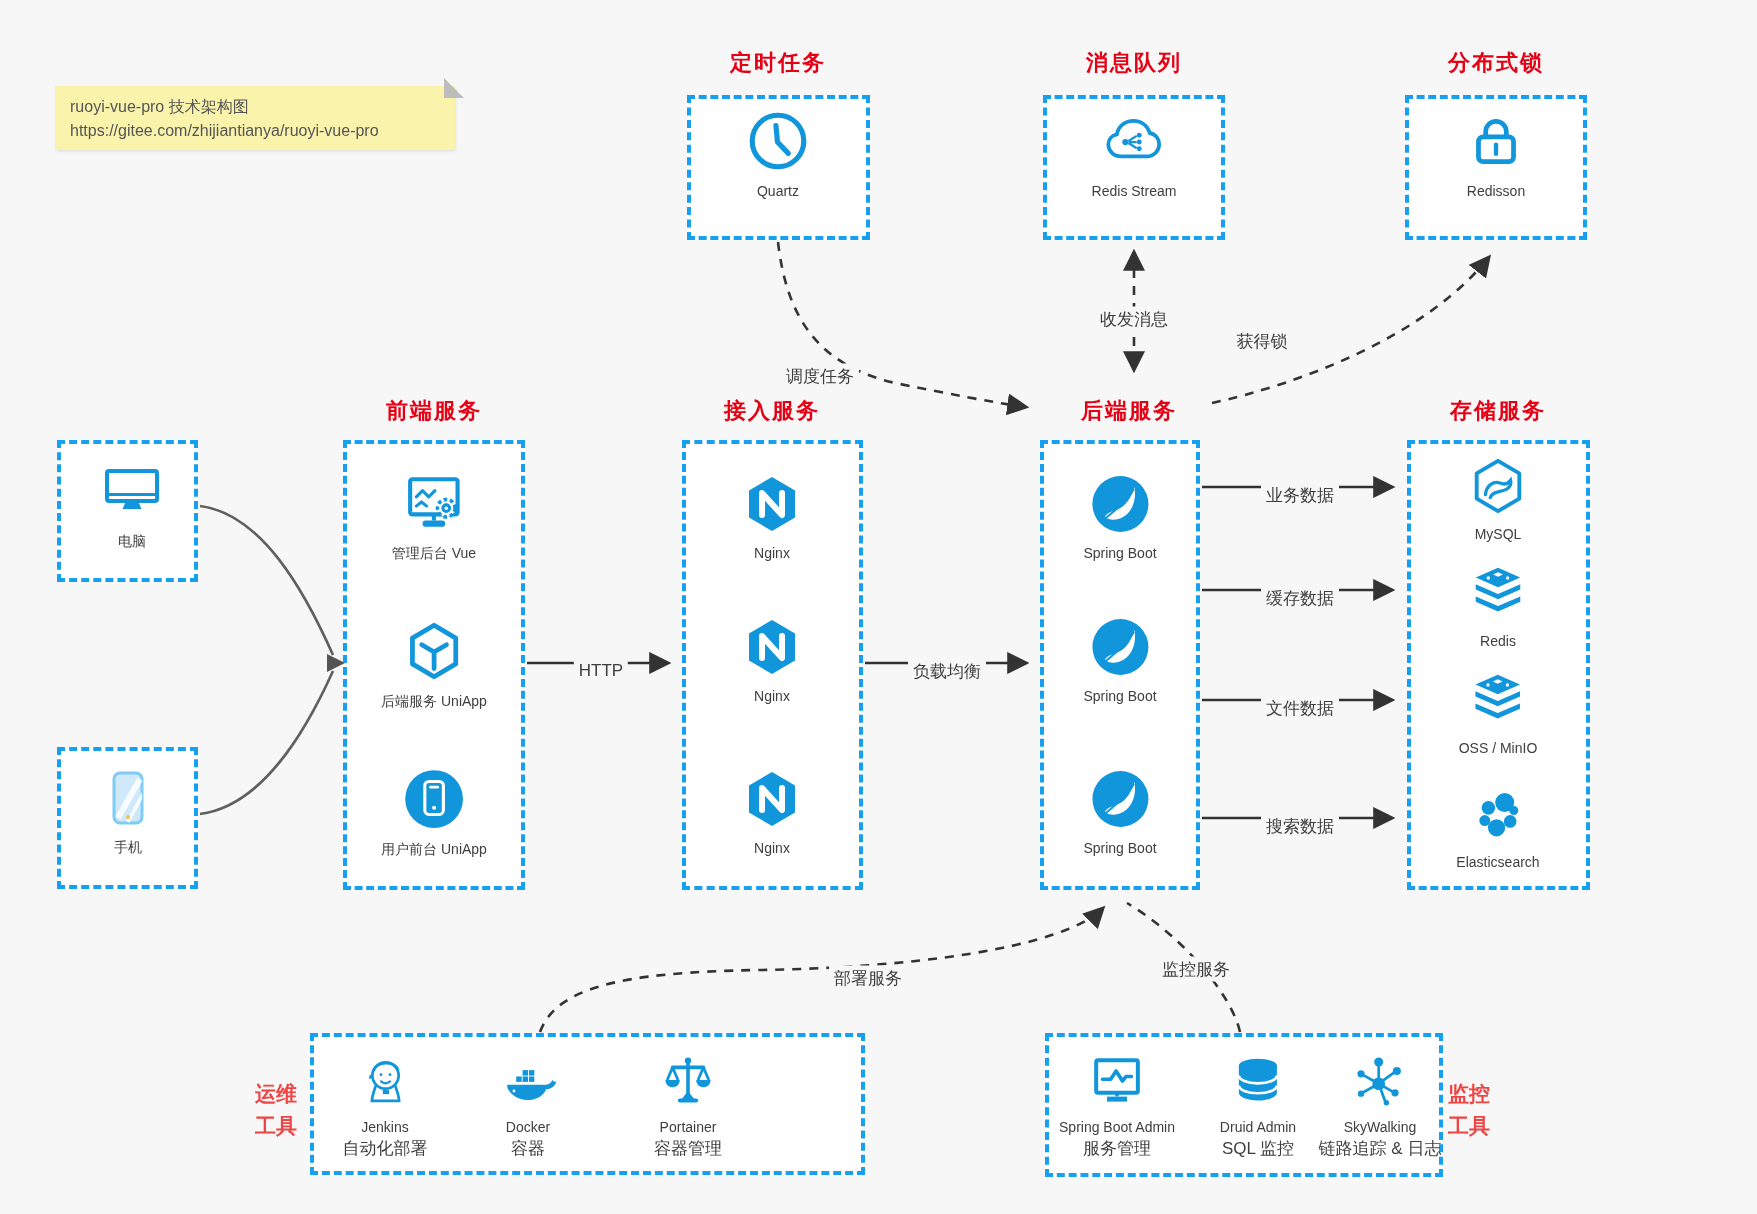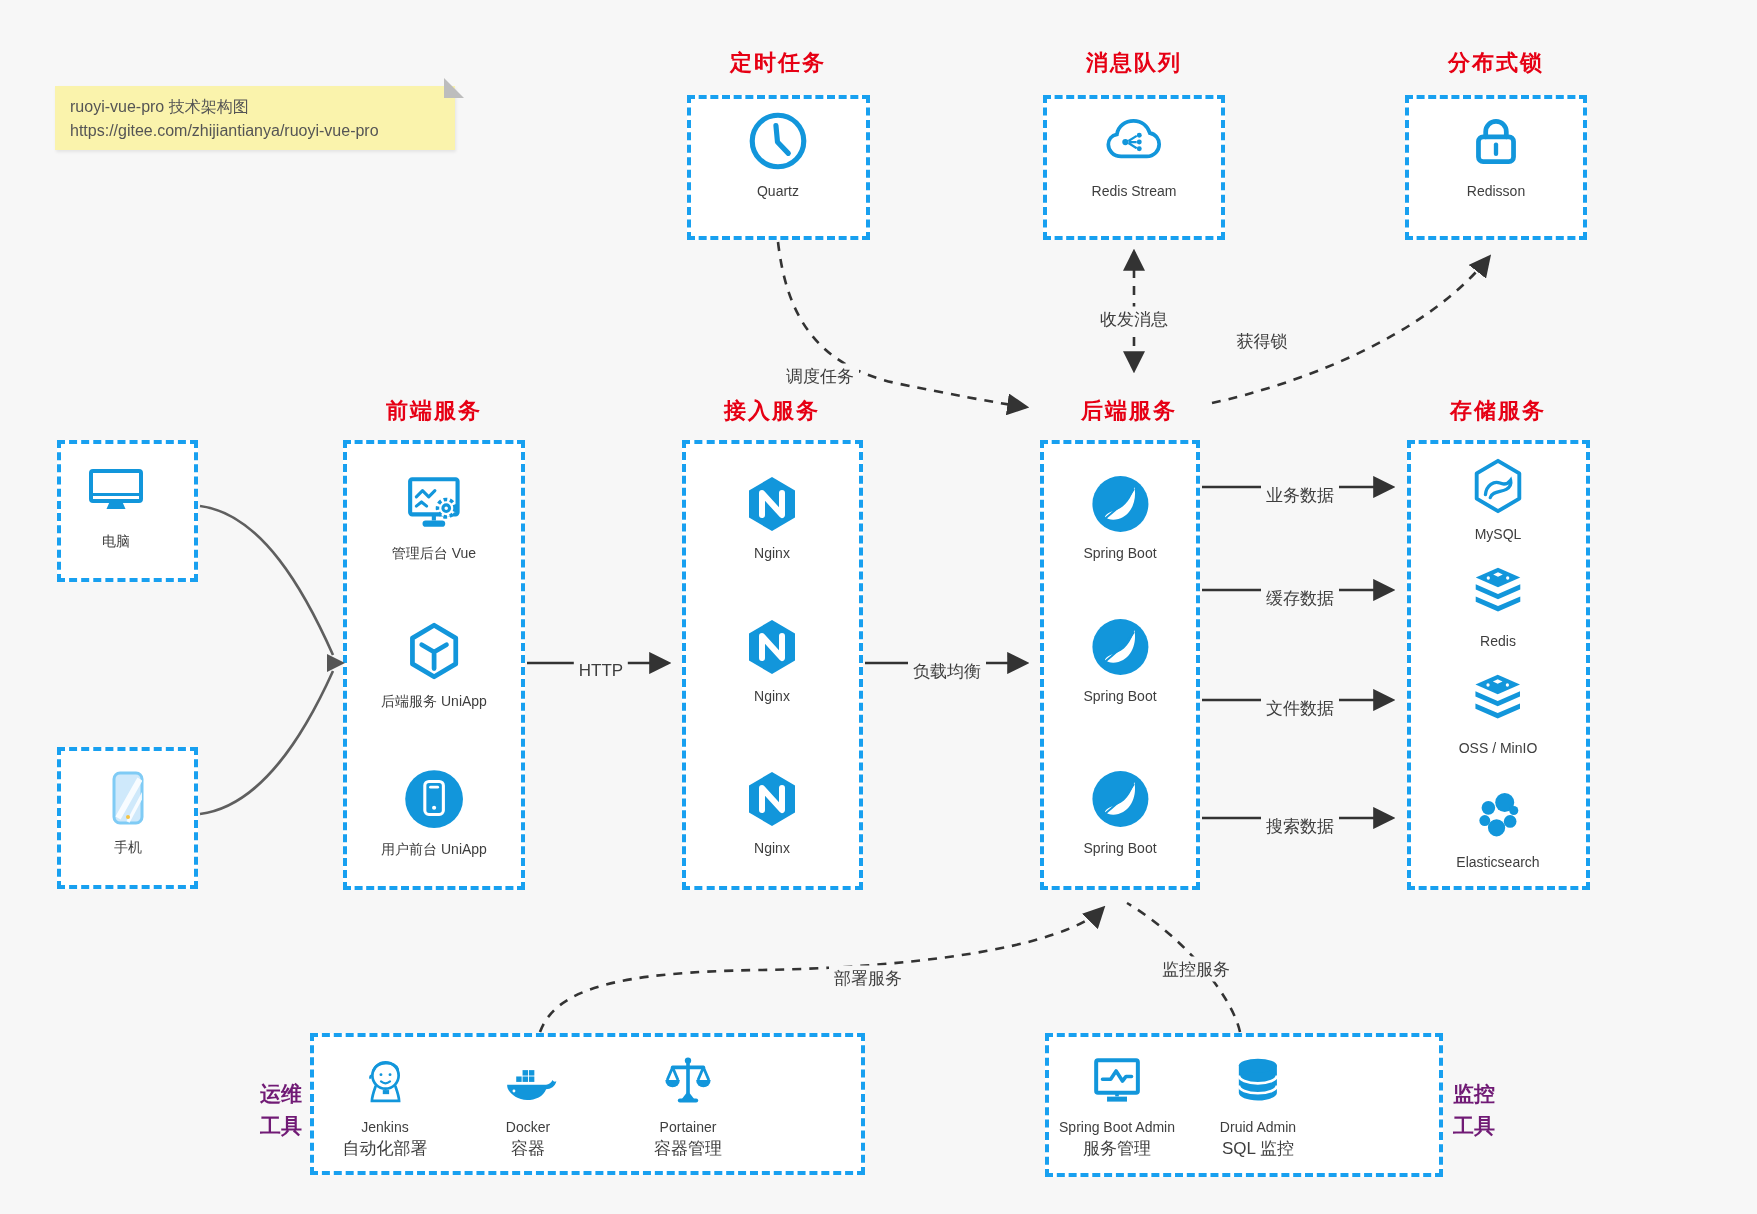--- a/index.html
+++ b/index.html
@@ -1,22 +1,22 @@
 <!DOCTYPE html>
 <html><head>
 <meta charset="utf-8">
 <style>
   html,body{margin:0;padding:0;background:#f7f7f7;}
   .canvas{position:relative;width:1757px;height:1214px;background:#f7f7f7;
           font-family:"Liberation Sans","DejaVu Sans",sans-serif;overflow:hidden;}
   .box{position:absolute;border:4px dashed #18a0f0;background:#fff;box-sizing:border-box;z-index:1;}
   .gtitle{position:absolute;color:#e60014;font-weight:bold;font-size:22px;letter-spacing:2px;
           transform:translateX(-50%);white-space:nowrap;z-index:4;}
-  .gtitle-side{position:absolute;color:#701a75;font-weight:bold;font-size:21px;line-height:32px;
-          text-align:center;z-index:4;}
+  .gtitle-side{position:absolute;color:#ef4444;font-weight:bold;font-size:21px;line-height:32px;
+          z-index:4;}
   .node{position:absolute;transform:translateX(-50%);display:flex;flex-direction:column;
         align-items:center;z-index:3;}
   .node .lbl{margin-top:5px;font-size:14px;color:#3e3e3e;white-space:nowrap;text-align:center;}
   .node .lbl2{margin-top:2px;font-size:17px;color:#3e3e3e;white-space:nowrap;text-align:center;}
   .ic{display:block;}
   .edge-label{position:absolute;transform:translate(-50%,-50%);background:#f7f7f7;
         padding:1px 5px;font-size:17px;color:#3e3e3e;white-space:nowrap;z-index:4;margin-top:8px;}
   .overlay{position:absolute;left:0;top:0;z-index:2;pointer-events:none;}
   .note{position:absolute;left:55px;top:86px;width:400px;height:64px;background:#faf3ac;
         z-index:5;box-shadow:1px 2px 3px rgba(0,0,0,.08);}
@@ -137,21 +137,21 @@
     <span class="ic">
       <svg width="66" height="66" viewBox="0 0 64 64" fill="none" stroke="#1296db">
         <path d="M22,28 v-5 a10,10 0 0 1 20,0 v5" stroke-width="4.6" stroke-linecap="round"></path>
         <rect x="15" y="28" width="34" height="24" rx="4.5" stroke-width="4.6"></rect>
         <path d="M32,35.5 v9" stroke-width="4.2" stroke-linecap="round"></path>
       </svg>
     </span>
     <div class="lbl">Redisson</div>
   </div>
 
-  <div class="node" style="left:116px;top:460px;align-items:center;">
+  <div class="node" style="left:132px;top:460px;align-items:center;">
     <span class="ic">
       <svg width="64" height="64" viewBox="0 0 64 64" fill="none" stroke="#1296db">
         <rect x="7" y="11" width="50" height="30" rx="2" stroke-width="4"></rect>
         <path d="M9,34.5 H55" stroke-width="3"></path>
         <path d="M26,41 h12 l3.5,8 h-19 Z" fill="#1296db" stroke="none"></path>
       </svg>
     </span>
     <div class="lbl">电脑</div>
   </div>
 
@@ -393,14 +393,32 @@
         <path d="M11,15 V45 C11,49.5 20,53.5 32,53.5 C44,53.5 53,49.5 53,45 V15" fill="#1296db"></path>
         <ellipse cx="32" cy="15" rx="21" ry="7.5" fill="#1296db"></ellipse>
         <path d="M11,26 C11,30.5 20,34.5 32,34.5 C44,34.5 53,30.5 53,26" stroke="#fff" stroke-width="3" fill="none"></path>
         <path d="M11,37 C11,41.5 20,45.5 32,45.5 C44,45.5 53,41.5 53,37" stroke="#fff" stroke-width="3" fill="none"></path>
       </svg>
     </span>
     <div class="lbl">Druid Admin</div>
     <div class="lbl2">SQL 监控</div>
   </div>
 
+  <div class="node" style="left:1380px;top:1052px;">
+    <span class="ic">
+      <svg width="58" height="58" viewBox="0 0 64 64" stroke="#1296db" fill="#1296db">
+        <g stroke-width="3">
+          <path d="M31,35 L31,13 M31,35 L13,25 M31,35 L49,22 M31,35 L13,45 M31,35 L47,44 M31,35 L38,54"></path>
+        </g>
+        <circle cx="31" cy="35" r="7" stroke="none"></circle>
+        <circle cx="31" cy="11" r="5" stroke="none"></circle>
+        <circle cx="11.5" cy="24" r="4" stroke="none"></circle>
+        <circle cx="51" cy="21" r="4.5" stroke="none"></circle>
+        <circle cx="11.5" cy="46" r="3.5" stroke="none"></circle>
+        <circle cx="49" cy="45" r="4" stroke="none"></circle>
+        <circle cx="39.5" cy="56" r="3" stroke="none"></circle>
+      </svg>
+    </span>
+    <div class="lbl">SkyWalking</div>
+    <div class="lbl2">链路追踪 &amp; 日志</div>
+  </div>
 
 </div>
 
 </body></html>

